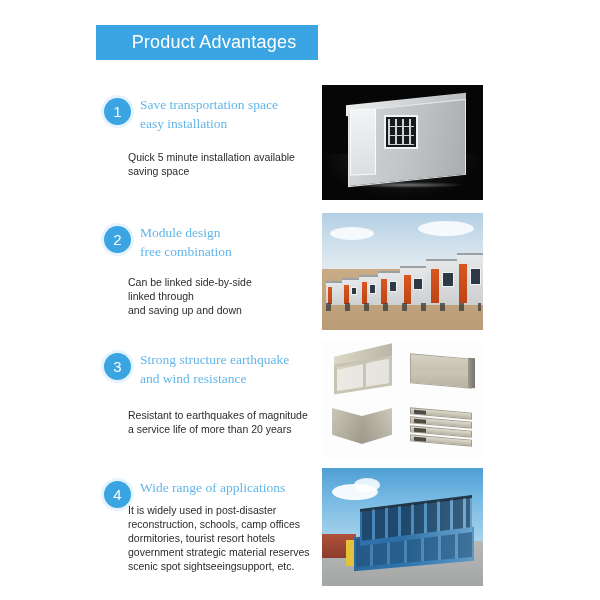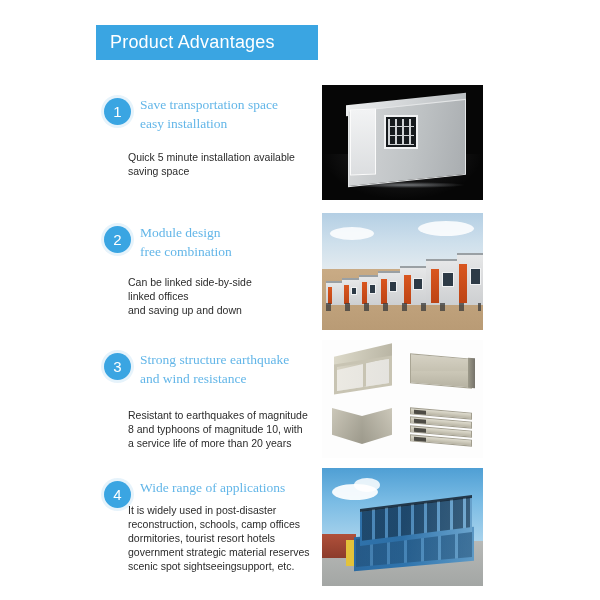--- a/index.html
+++ b/index.html
@@ -20,20 +20,21 @@
     position: absolute;
     left: 96px;
     top: 25px;
     width: 222px;
     height: 35px;
     background: #3aa5e2;
     display: flex;
     align-items: center;
     padding-left: 14px;
     box-sizing: border-box;
+    justify-content: center;
   }
   .header-title {
     color: #ffffff;
     font-size: 18px;
     letter-spacing: 0.2px;
     white-space: nowrap;
   }
 
   
   .section {
@@ -329,21 +330,21 @@
 <div class="section sec2">
   <div class="badge">2</div>
 
   <div class="heading">
     <span class="ln">Module design</span>
     <span class="ln">free combination</span>
   </div>
 
   <div class="body-text">
     <span class="ln">Can be linked side-by-side</span>
-    <span class="ln">linked offices</span>
+    <span class="ln">linked through</span>
     <span class="ln">and saving up and down</span>
   </div>
 
   <div class="photo">
     <div class="ph-inner p2">
       <div class="sky"></div>
       <div class="cloud c1"></div>
       <div class="cloud c2"></div>
       <div class="ground"></div>
       <div class="row">
@@ -383,21 +384,20 @@
 <div class="section sec3">
   <div class="badge">3</div>
 
   <div class="heading">
     <span class="ln">Strong structure earthquake</span>
     <span class="ln">and wind resistance</span>
   </div>
 
   <div class="body-text">
     <span class="ln">Resistant to earthquakes of magnitude</span>
-    <span class="ln">8 and typhoons of magnitude 10, with</span>
     <span class="ln">a service life of more than 20 years</span>
   </div>
 
   <div class="photo">
     <div class="ph-inner p3">
       <div class="cell q1">
         <div class="frame-top"></div>
         <div class="frame-body"></div>
       </div>
       <div class="cell q2">

